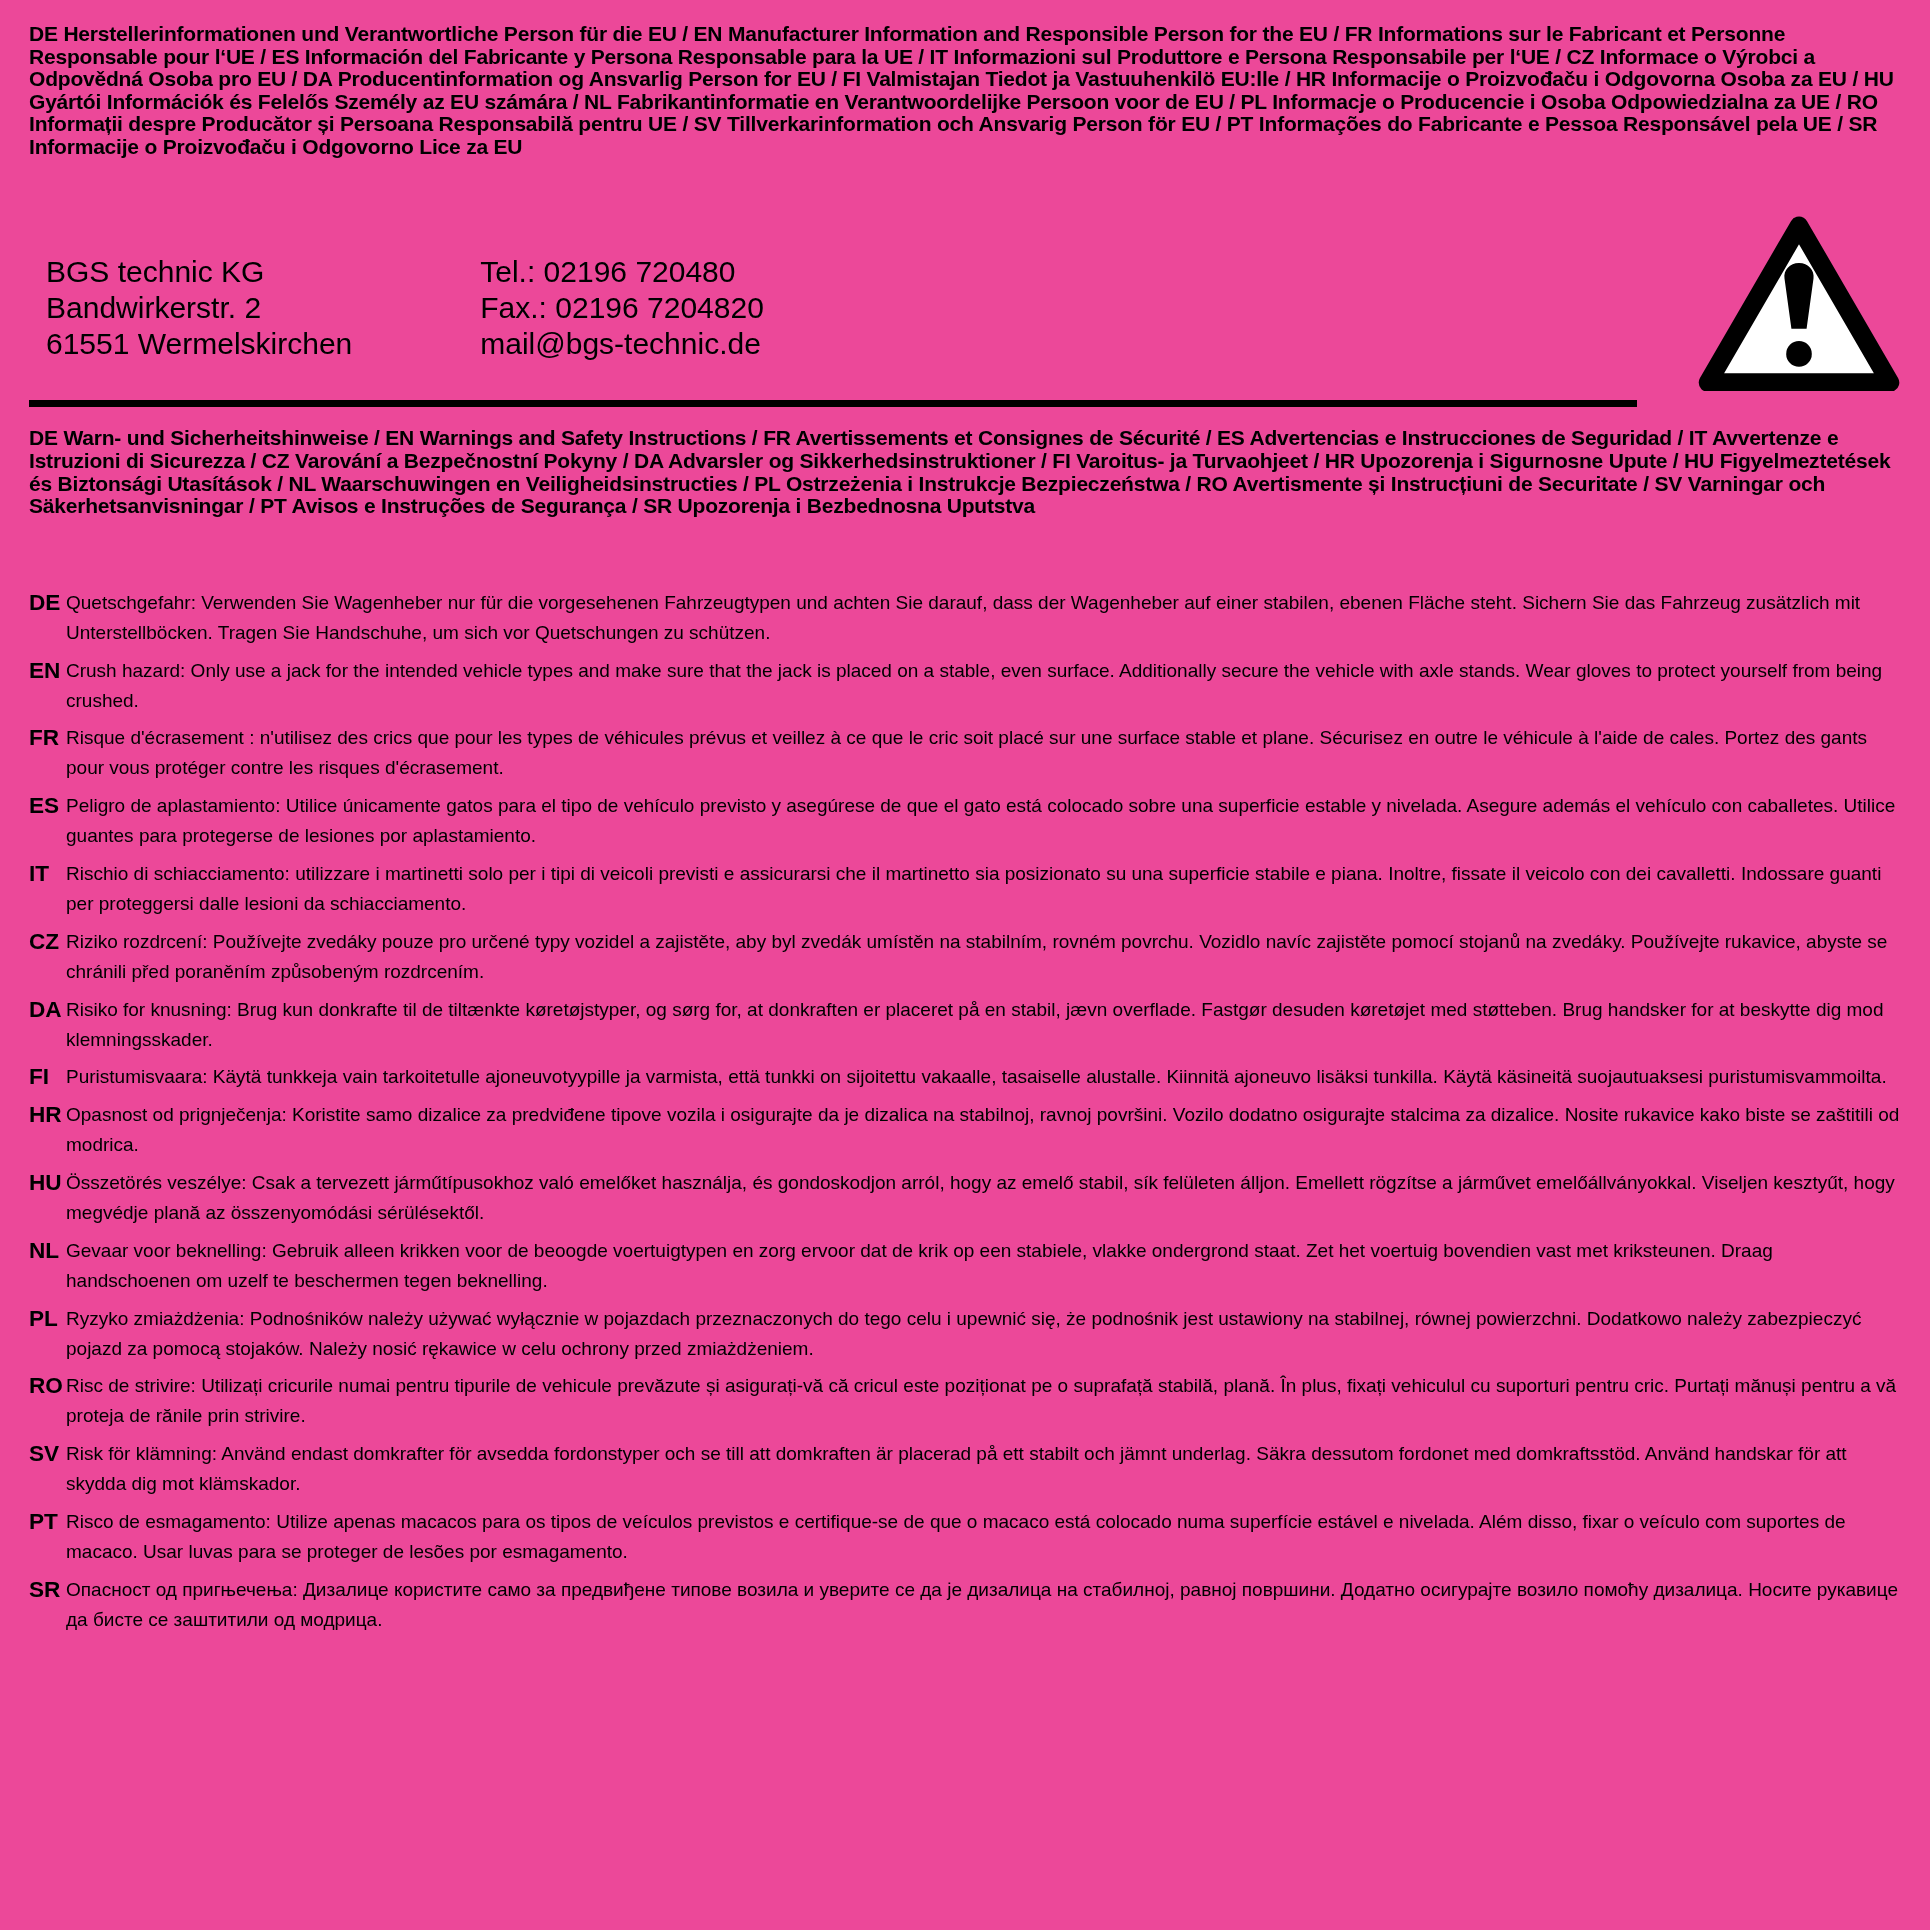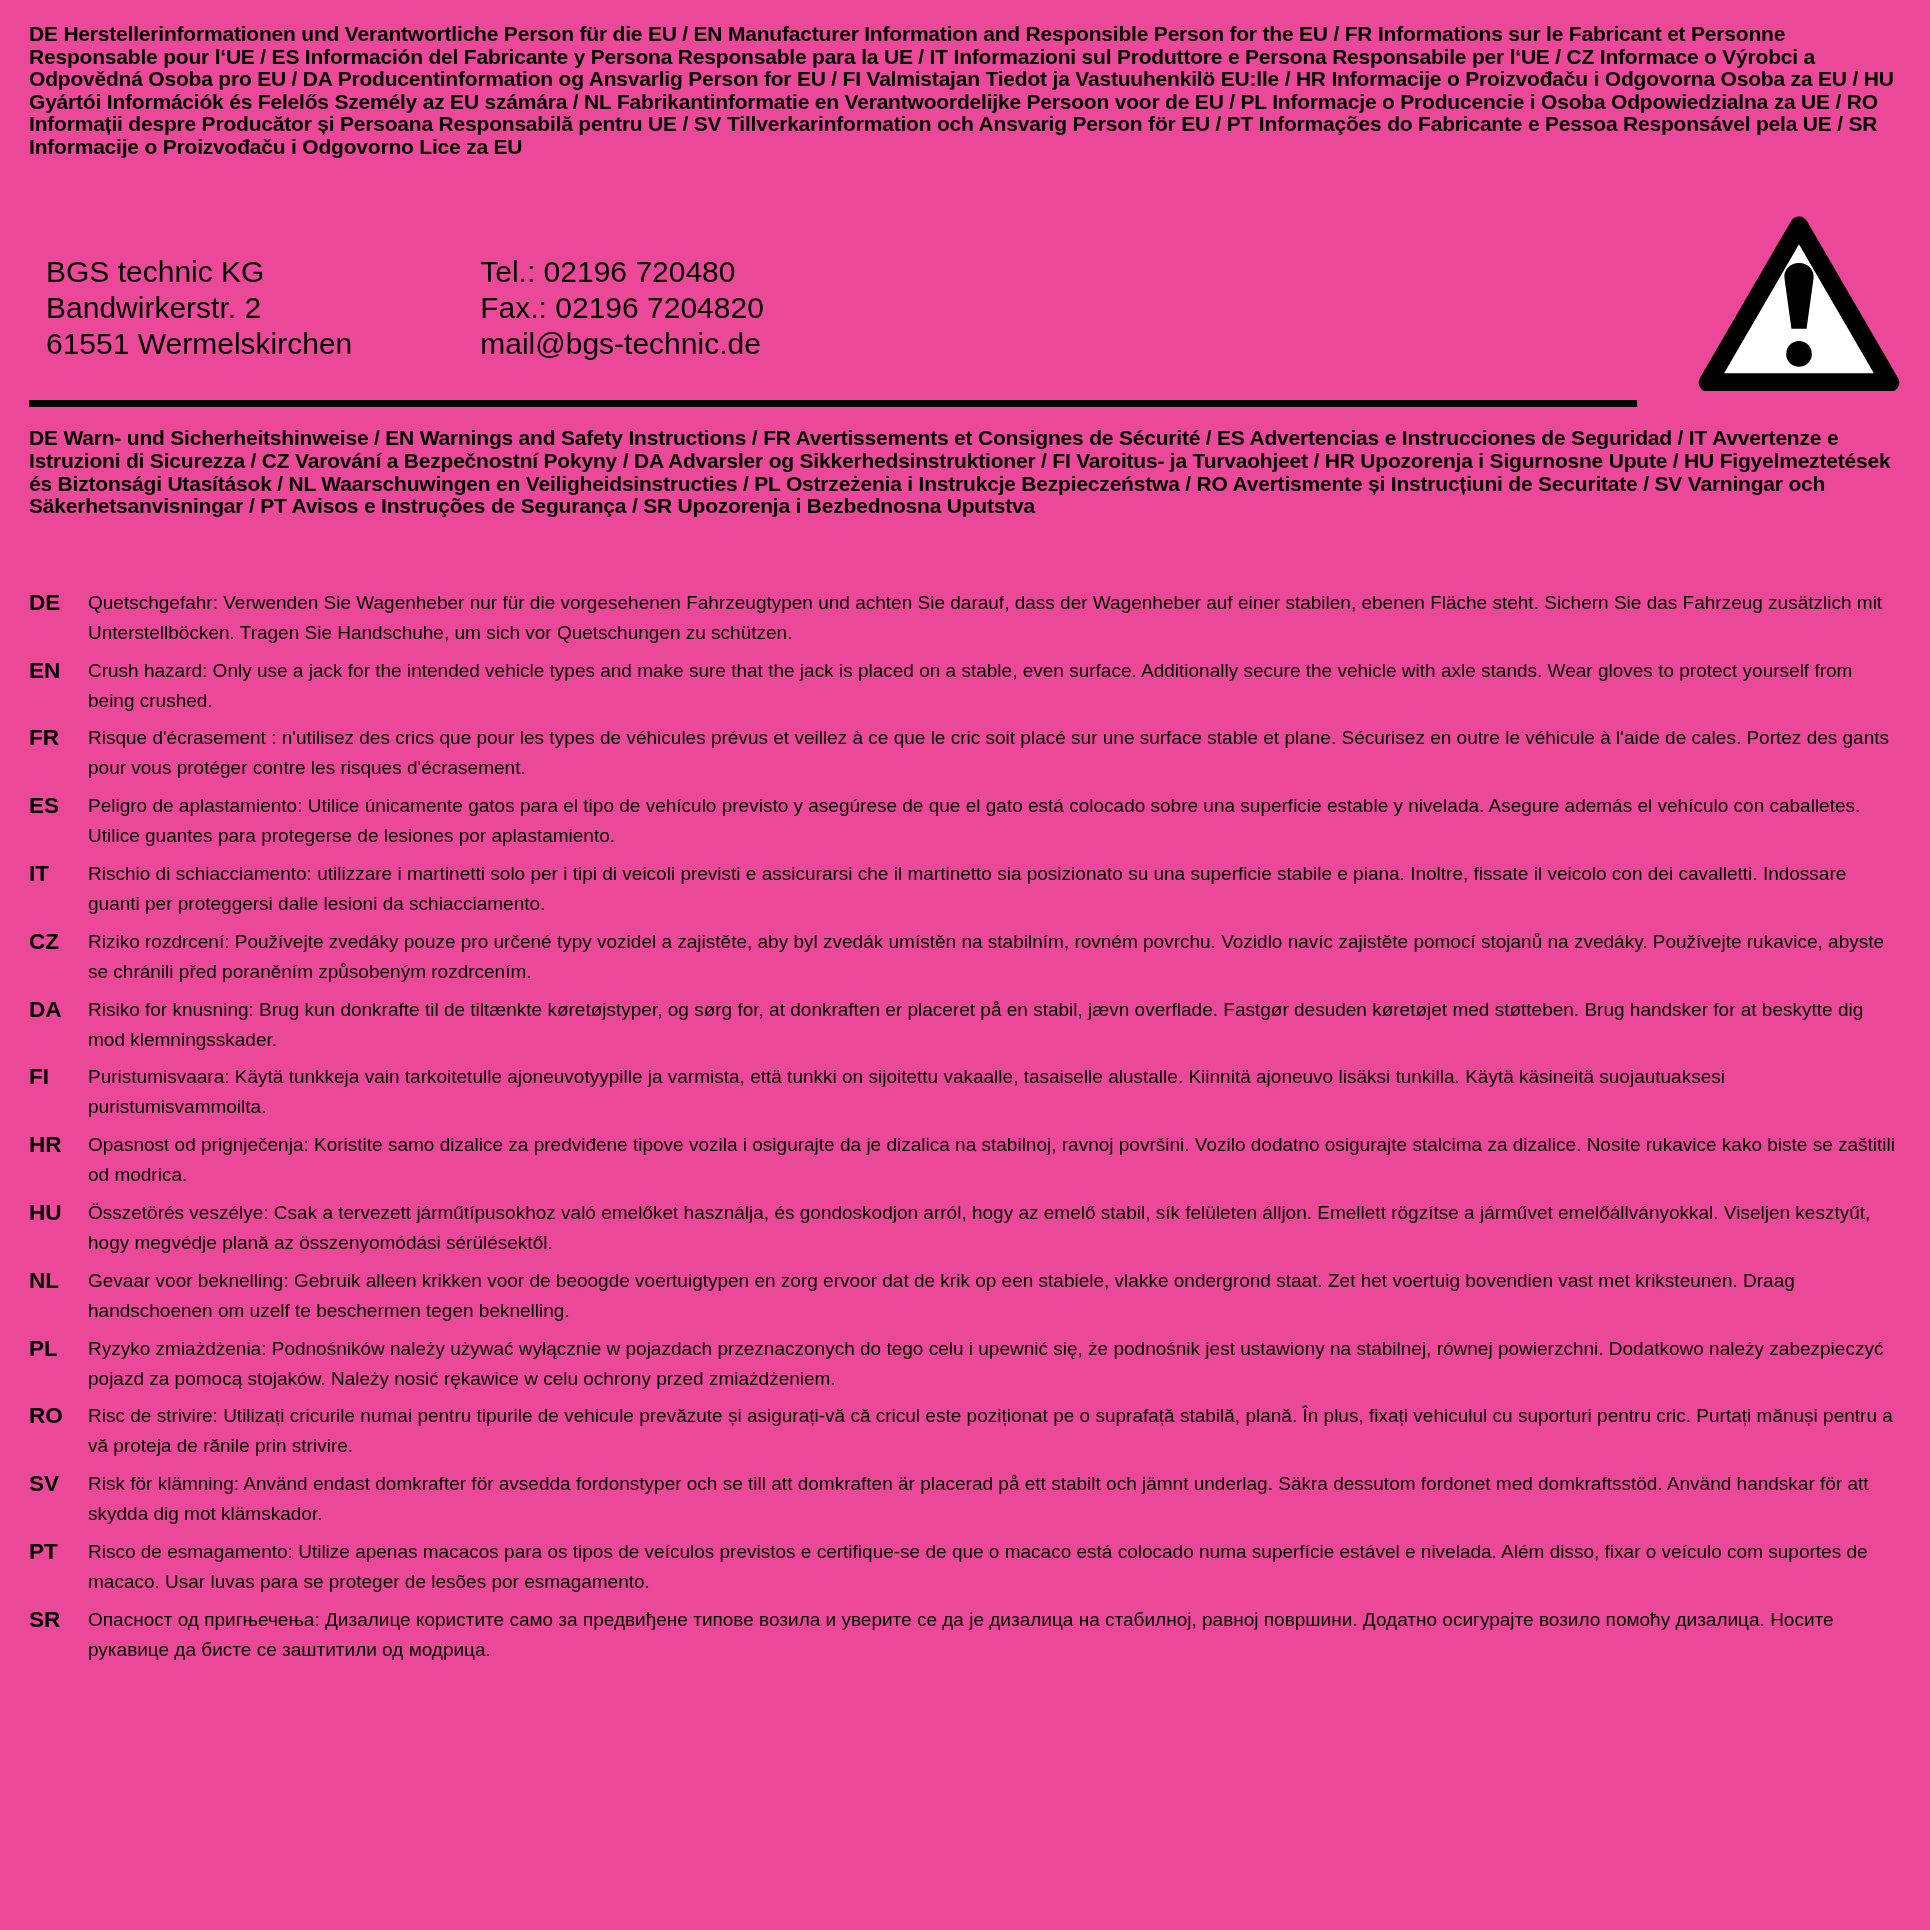--- a/index.html
+++ b/index.html
@@ -115,21 +115,20 @@
   }
 
   
   .warn-list {
     margin-top: 70px;
   }
   .warn-row {
     display: flex;
     align-items: flex-start;
     margin-bottom: 7.8px;
-    gap: 22px;
   }
   .warn-lang {
     flex: none;
     width: 37px;
     font-size: 22.6px;
     font-weight: bold;
     line-height: 30px;
   }
   .warn-text {
     flex: 1;

